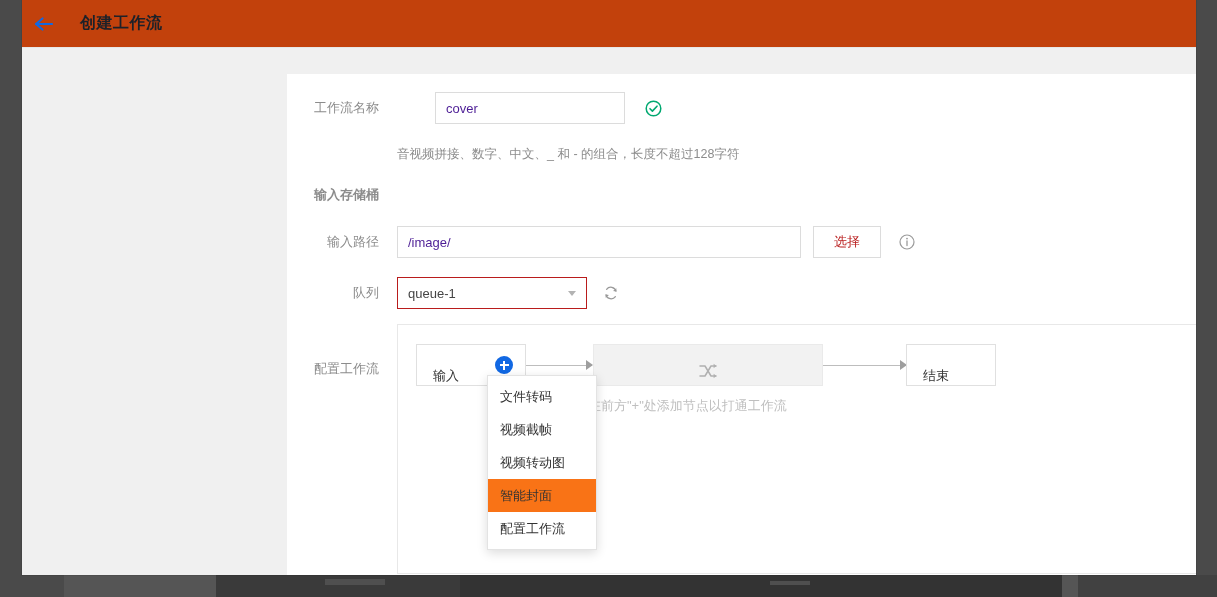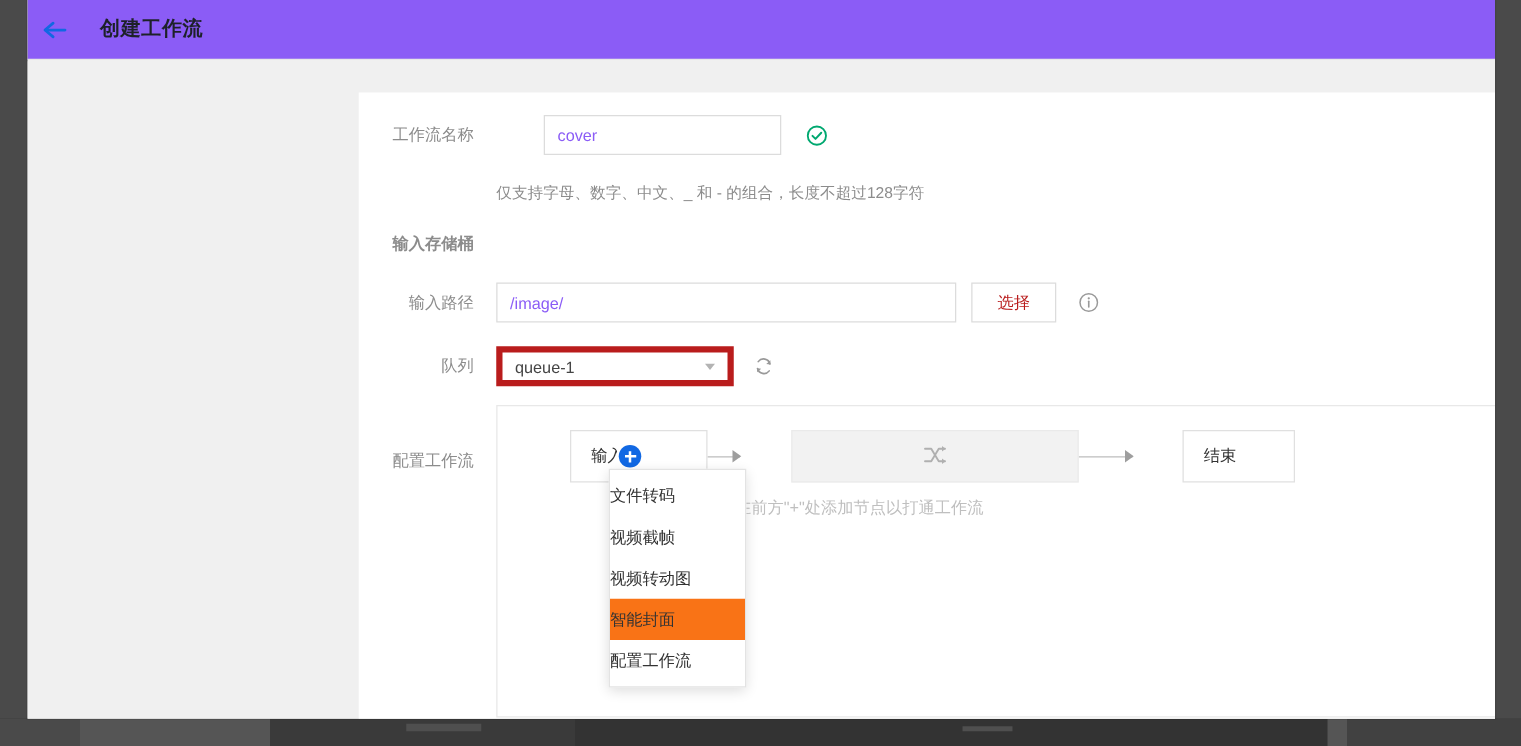--- a/index.html
+++ b/index.html
@@ -81,21 +81,21 @@
     overflow: hidden;
     box-shadow: 0 0 0 1px rgba(0,0,0,0.08);
   }
 
   
   #page-header {
     position: absolute;
     left: 0; top: 0;
     width: 100%;
     height: 48px;
-    background: #8b5cf6;
+    background: #c2410c;
     border-bottom: 1px solid #e7e7e7;
     display: flex;
     align-items: center;
     box-sizing: border-box;
   }
   #back-button {
     width: 44px;
     height: 48px;
     display: flex;
     align-items: center;
@@ -154,24 +154,24 @@
   }
   .text-input {
     height: 32px;
     border: 1px solid #dcdcdc;
     background: #ffffff;
     box-sizing: border-box;
     display: flex;
     align-items: center;
     padding: 0 10px;
     font-size: 13px;
-    color: #8b5cf6;
+    color: #4c1d95;
   }
   #workflow-name-input { width: 190px; }
-  #input-path-input   { width: 368px; }
+  #input-path-input   { width: 404px; }
 
   .check-icon { margin-left: 20px; display: flex; align-items: center; }
 
   .static-value {
     font-size: 13px;
     color: #333333;
     line-height: 32px;
     padding-top: 0;
   }
 
@@ -200,21 +200,21 @@
   .info-icon {
     margin-left: 18px;
     display: flex;
     align-items: center;
     cursor: pointer;
   }
 
   .select-box {
     width: 190px;
     height: 32px;
-    border: 5px solid #b91c1c;
+    border: 1px solid #b91c1c;
     background: #ffffff;
     box-sizing: border-box;
     display: flex;
     align-items: center;
     justify-content: space-between;
     padding: 0 10px;
     font-size: 13px;
     color: #444444;
     cursor: pointer;
   }
@@ -241,24 +241,23 @@
     border: 1px solid #e8e8e8;
     background: #ffffff;
     box-sizing: border-box;
   }
   .wf-node {
     position: absolute;
     border: 1px solid #e0e0e0;
     background: #ffffff;
     box-sizing: border-box;
     display: flex;
-    align-items: center;
+    align-items: flex-end;
     font-size: 13px;
     color: #333333;
-    margin-left: 40px;
   }
   #node-input {
     left: 18px; top: 19px;
     width: 110px; height: 42px;
     padding-left: 16px;
   }
   #node-placeholder {
     left: 195px; top: 19px;
     width: 230px; height: 42px;
     background: #f2f2f2;
@@ -331,20 +330,21 @@
     background: #ffffff;
     border: 1px solid #e3e3e3;
     box-shadow: 0 3px 10px rgba(0,0,0,0.14);
     z-index: 40;
     padding: 4px 0;
     box-sizing: border-box;
   }
   .menu-item {
     height: 33px;
     line-height: 33px;
+    padding-left: 12px;
     font-size: 13px;
     color: #333333;
     cursor: pointer;
     white-space: nowrap;
   }
   .menu-item.selected { background: #f97316; }
 </style>
 </head>
 <body>
 
@@ -384,21 +384,21 @@
             <div class="text-input" id="workflow-name-input">cover</div>
             <span class="check-icon">
               <svg width="17" height="17" viewBox="0 0 17 17">
                 <circle cx="8.5" cy="8.5" r="7.3" fill="none" stroke="#00a870" stroke-width="1.5"></circle>
                 <path d="M5 8.7 L7.4 11.1 L12 6.2" fill="none" stroke="#00a870" stroke-width="1.6" stroke-linecap="round" stroke-linejoin="round"></path>
               </svg>
             </span>
           </div>
         </div>
 
-        <div class="helper-text" style="top:72px;">仅支持字母、数字、中文、_ 和 - 的组合，长度不超过128字符</div>
+        <div class="helper-text" style="top:72px;">音视频拼接、数字、中文、_ 和 - 的组合，长度不超过128字符</div>
 
         <div class="form-row" style="top:105px;font-weight:bold;">
           <div class="form-label">输入存储桶</div>
         </div>
 
         <div class="form-row" style="top:152px;">
           <div class="form-label">输入路径</div>
           <div class="form-control">
             <div class="text-input" id="input-path-input">/image/</div>
             <div class="select-btn">选择</div>

